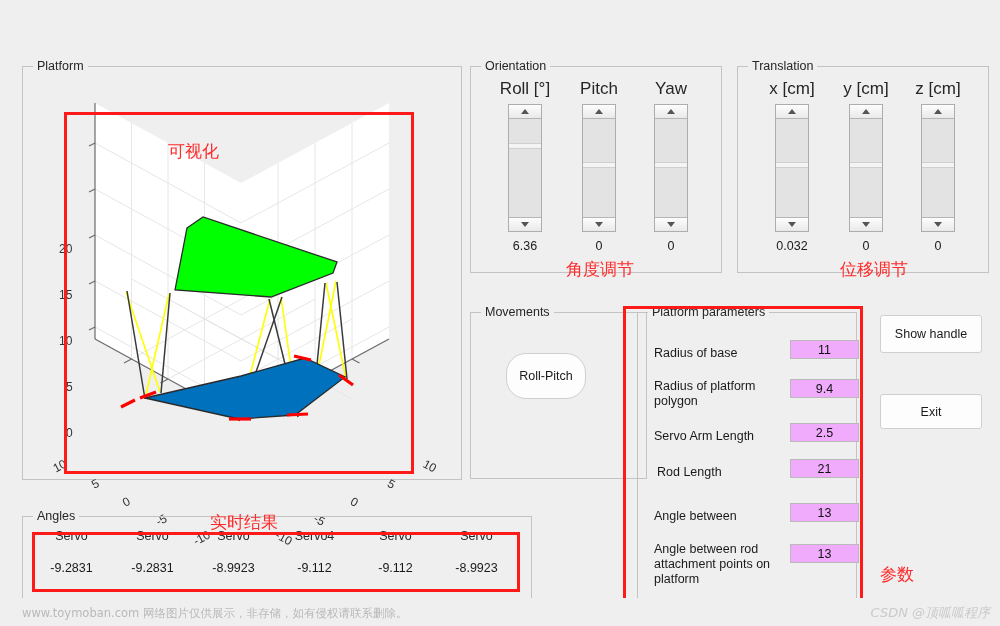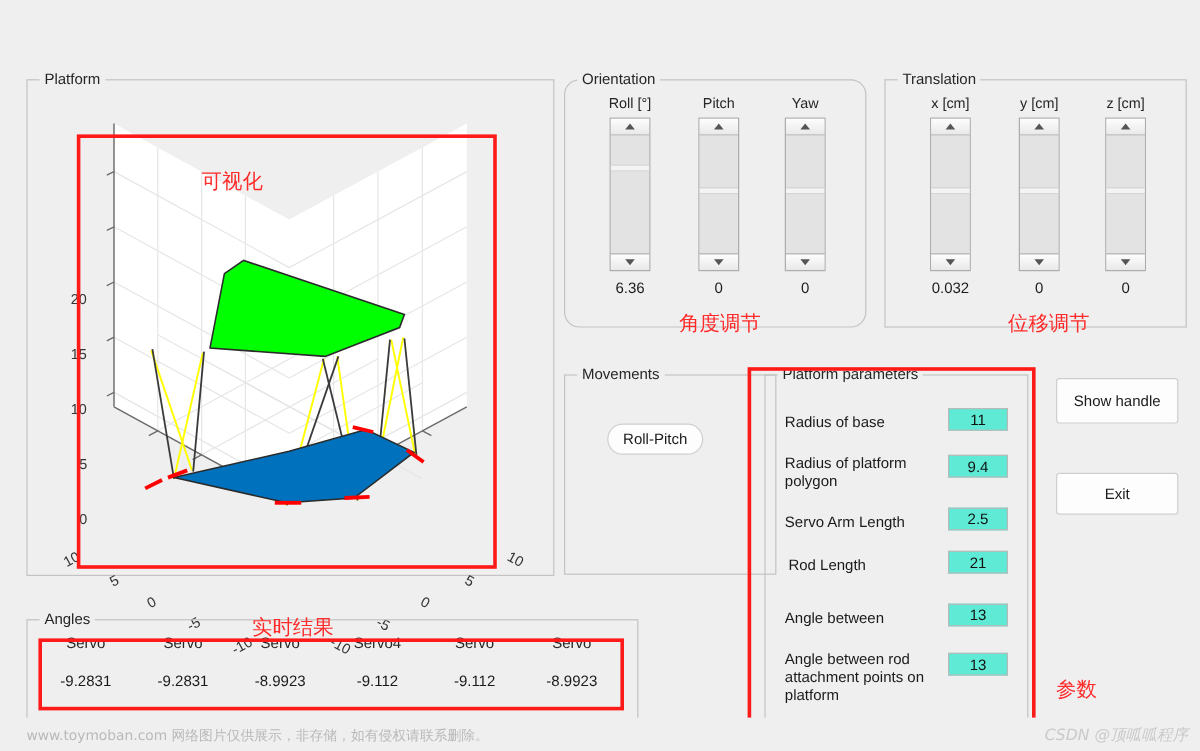--- a/index.html
+++ b/index.html
@@ -25,21 +25,21 @@
   #platform-panel{left:22px;top:66px;width:438px;height:412px;}
   .axes-wrap{position:absolute;left:0;top:0;width:100%;height:100%;}
   .axes-wrap svg{display:block;}
 
   
   .redbox{position:absolute;border:3px solid #ff1a1a;box-sizing:border-box;pointer-events:none;}
   .redtext{position:absolute;color:#ff2a2a;font-size:17px;font-family:"DejaVu Sans",sans-serif;white-space:nowrap;}
 
   
   .slider-col{position:absolute;width:80px;text-align:center;}
-  .slider-label{font-size:12px;color:#262626;margin-bottom:5px;display:block;}
+  .slider-label{font-size:17px;color:#262626;margin-bottom:5px;display:block;}
   .vslider{
     position:relative;width:34px;height:128px;margin:0 auto;
     background:#e7e7e7;border:1px solid #adadad;box-sizing:border-box;
   }
   .vs-btn{
     position:absolute;left:0;width:100%;height:14px;
     background:linear-gradient(#fdfdfd,#e9e9e9);
     border-bottom:1px solid #b5b5b5;
     box-sizing:border-box;
     display:flex;align-items:center;justify-content:center;
@@ -62,22 +62,22 @@
     background:#fdfdfd;border:1px solid #cfcfcf;border-radius:3px;
     font-size:12.5px;color:#1a1a1a;
     display:flex;align-items:center;justify-content:center;
     cursor:pointer;box-sizing:border-box;
   }
 
   
   .param-row{position:absolute;left:16px;width:210px;}
   .param-label{font-size:12.5px;color:#1a1a1a;line-height:15px;}
   .param-field{
-    position:absolute;width:50px;height:19px;
-    background:#5eead4;border:1px solid #b9b9b9;
+    position:absolute;width:69px;height:19px;
+    background:#f0abfc;border:1px solid #b9b9b9;
     font-size:12.5px;color:#111;
     display:flex;align-items:center;justify-content:center;
     box-sizing:border-box;
   }
 
   
   #angles-panel{left:22px;top:516px;width:508px;height:82px;}
   .angles-grid{position:absolute;left:8px;top:12px;width:486px;display:flex;}
   .angles-col{flex:1;text-align:center;}
   .angles-head{font-size:12.5px;color:#262626;}
@@ -214,21 +214,21 @@
     <div style="position:absolute;left:400px;top:392px;font-size:12px;color:#333;transform:rotate(28deg);">10</div>
     <div style="position:absolute;left:365px;top:410px;font-size:12px;color:#333;transform:rotate(28deg);">5</div>
     <div style="position:absolute;left:328px;top:428px;font-size:12px;color:#333;transform:rotate(28deg);">0</div>
     <div style="position:absolute;left:291px;top:446px;font-size:12px;color:#333;transform:rotate(28deg);">-5</div>
     <div style="position:absolute;left:252px;top:464px;font-size:12px;color:#333;transform:rotate(28deg);">-10</div>
   </div>
 
   <div class="redbox" style="left:64px;top:112px;width:350px;height:362px;"></div>
   <div class="redtext" style="left:168px;top:140px;">可视化</div>
 
-  <div class="panel" id="orientation-panel" style="left:470px;top:66px;width:250px;height:205px;border-radius:13px;">
+  <div class="panel" id="orientation-panel" style="left:470px;top:66px;width:250px;height:205px;">
     <span class="panel-title">Orientation</span>
 
     <div class="slider-col" style="left:14px;top:12px;">
       <span class="slider-label">Roll [°]</span>
       <div class="vslider">
         <div class="vs-btn up">
             <span class="arrow"></span>
           </div>
         <div class="vs-track-hi" style="top:14px;height:24px;"></div>
         <div class="vs-thumb" style="top:38px;"></div>
@@ -322,21 +322,21 @@
             <span class="arrow"></span>
           </div>
       </div>
       <span class="slider-value">0</span>
     </div>
   </div>
   <div class="redtext" style="left:840px;top:258px;">位移调节</div>
 
   <div class="panel" id="movements-panel" style="left:470px;top:312px;width:175px;height:165px;">
     <span class="panel-title">Movements</span>
-    <div class="btn" style="left:35px;top:40px;width:80px;height:26px;border-radius:20px;">
+    <div class="btn" style="left:35px;top:40px;width:80px;height:46px;border-radius:20px;">
       <span>Roll-Pitch</span>
     </div>
   </div>
 
   <div class="panel" id="params-panel" style="left:637px;top:312px;width:218px;height:286px;">
     <span class="panel-title">Platform parameters</span>
 
     <div class="param-row" style="top:30px;">
       <span class="param-label">Radius of base</span>
     </div>

